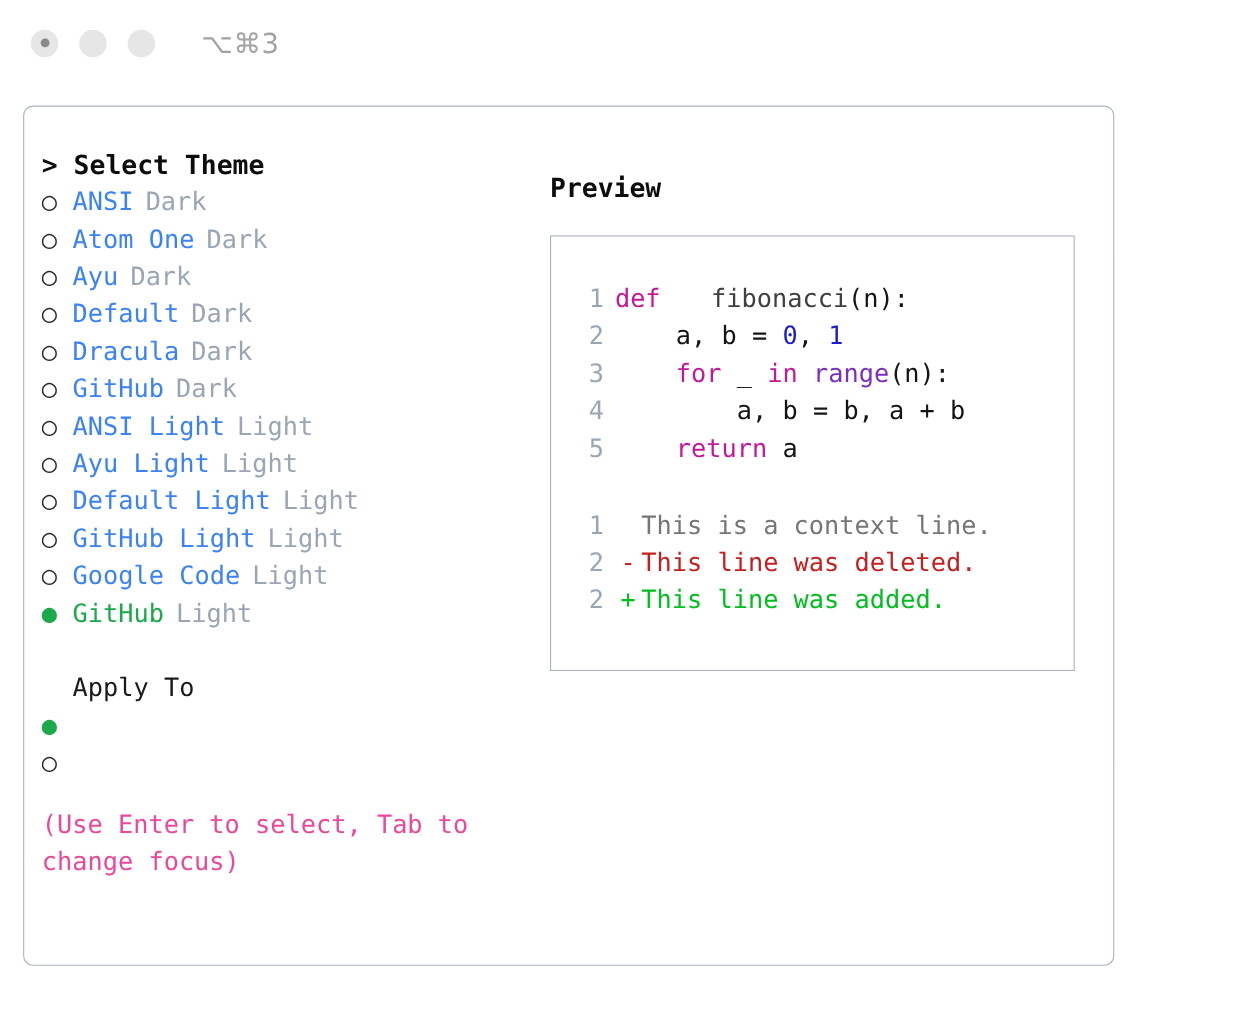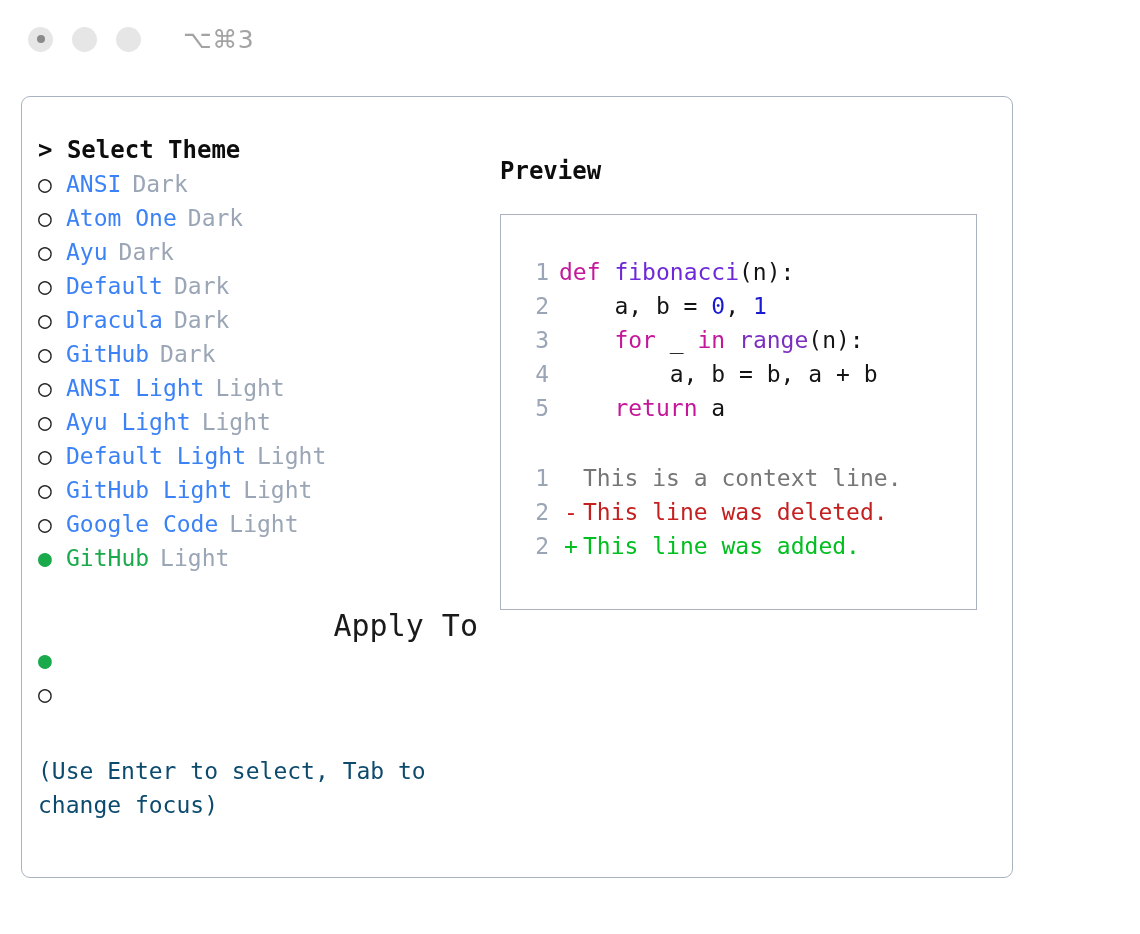--- a/index.html
+++ b/index.html
@@ -105,33 +105,32 @@
   .marker.sel { color: #1aaa4b; }
   .opt-label { color: #3b82f6; }
   .opt-label.sel { color: #1aaa4b; }
   .opt-tag {
     color: #9aa5b5;
     margin-left: 11px;
   }
 
   .apply-block { margin-top: 34px; }
   .apply-title {
-    font-size: 30px;
+    font-size: 23px;
     color: #1a1a1a;
     line-height: 34px;
     padding-left: 28px;
     white-space: pre;
-    text-align: right;
   }
 
   .hint {
-    margin-top: 43px;
-    font-size: 23px;
-    line-height: 34px;
-    color: #0c4a6e;
+    margin-top: 22px;
+    font-size: 23px;
+    line-height: 34px;
+    color: #ec4899;
     width: 400px;
     white-space: pre-wrap;
   }
 
   
   .right-col {
     position: absolute;
     left: 478px;
     top: 57px;
     width: 490px;
@@ -160,21 +159,21 @@
   .lineno {
     width: 34px;
     flex: 0 0 34px;
     text-align: right;
     color: #9aa5b5;
     padding-right: 10px;
   }
   .code-text { white-space: pre; }
 
   .tok-kw  { color: #c4179a; margin-top: 36px; }
-  .tok-fn  { color: #6d28d9; }
+  .tok-fn  { color: #404040; margin-left: 32px; }
   .tok-builtin { color: #7b2fbf; }
   .tok-num { color: #1a1ad0; }
   .tok-plain { color: #141414; }
 
   .diff-gap { height: 36px; }
   .diff-mark {
     width: 24px;
     flex: 0 0 24px;
     text-align: center;
   }

